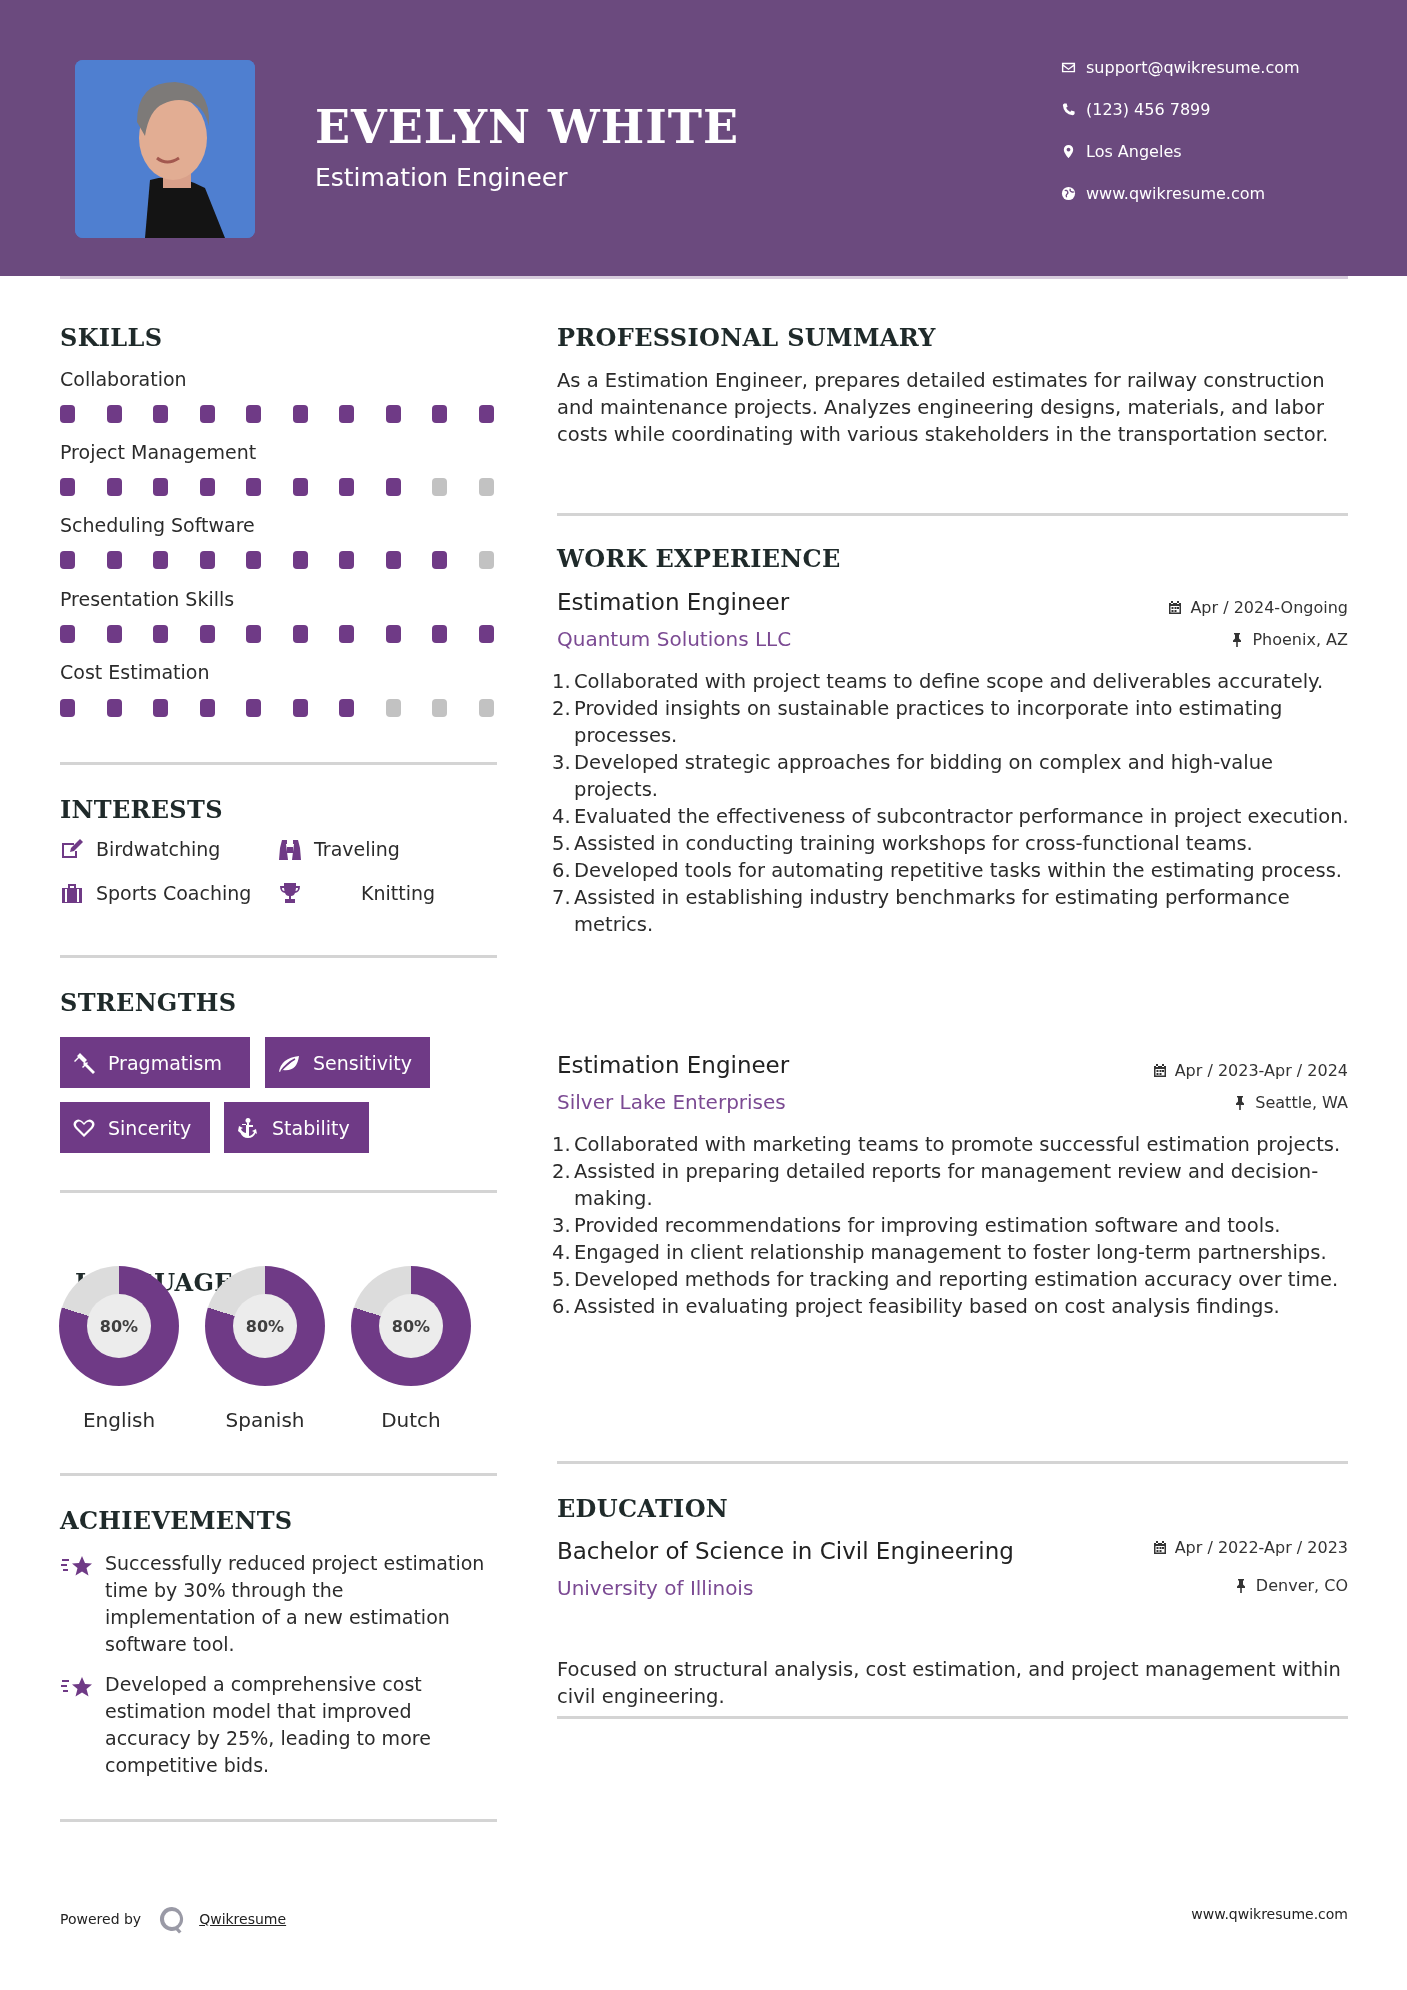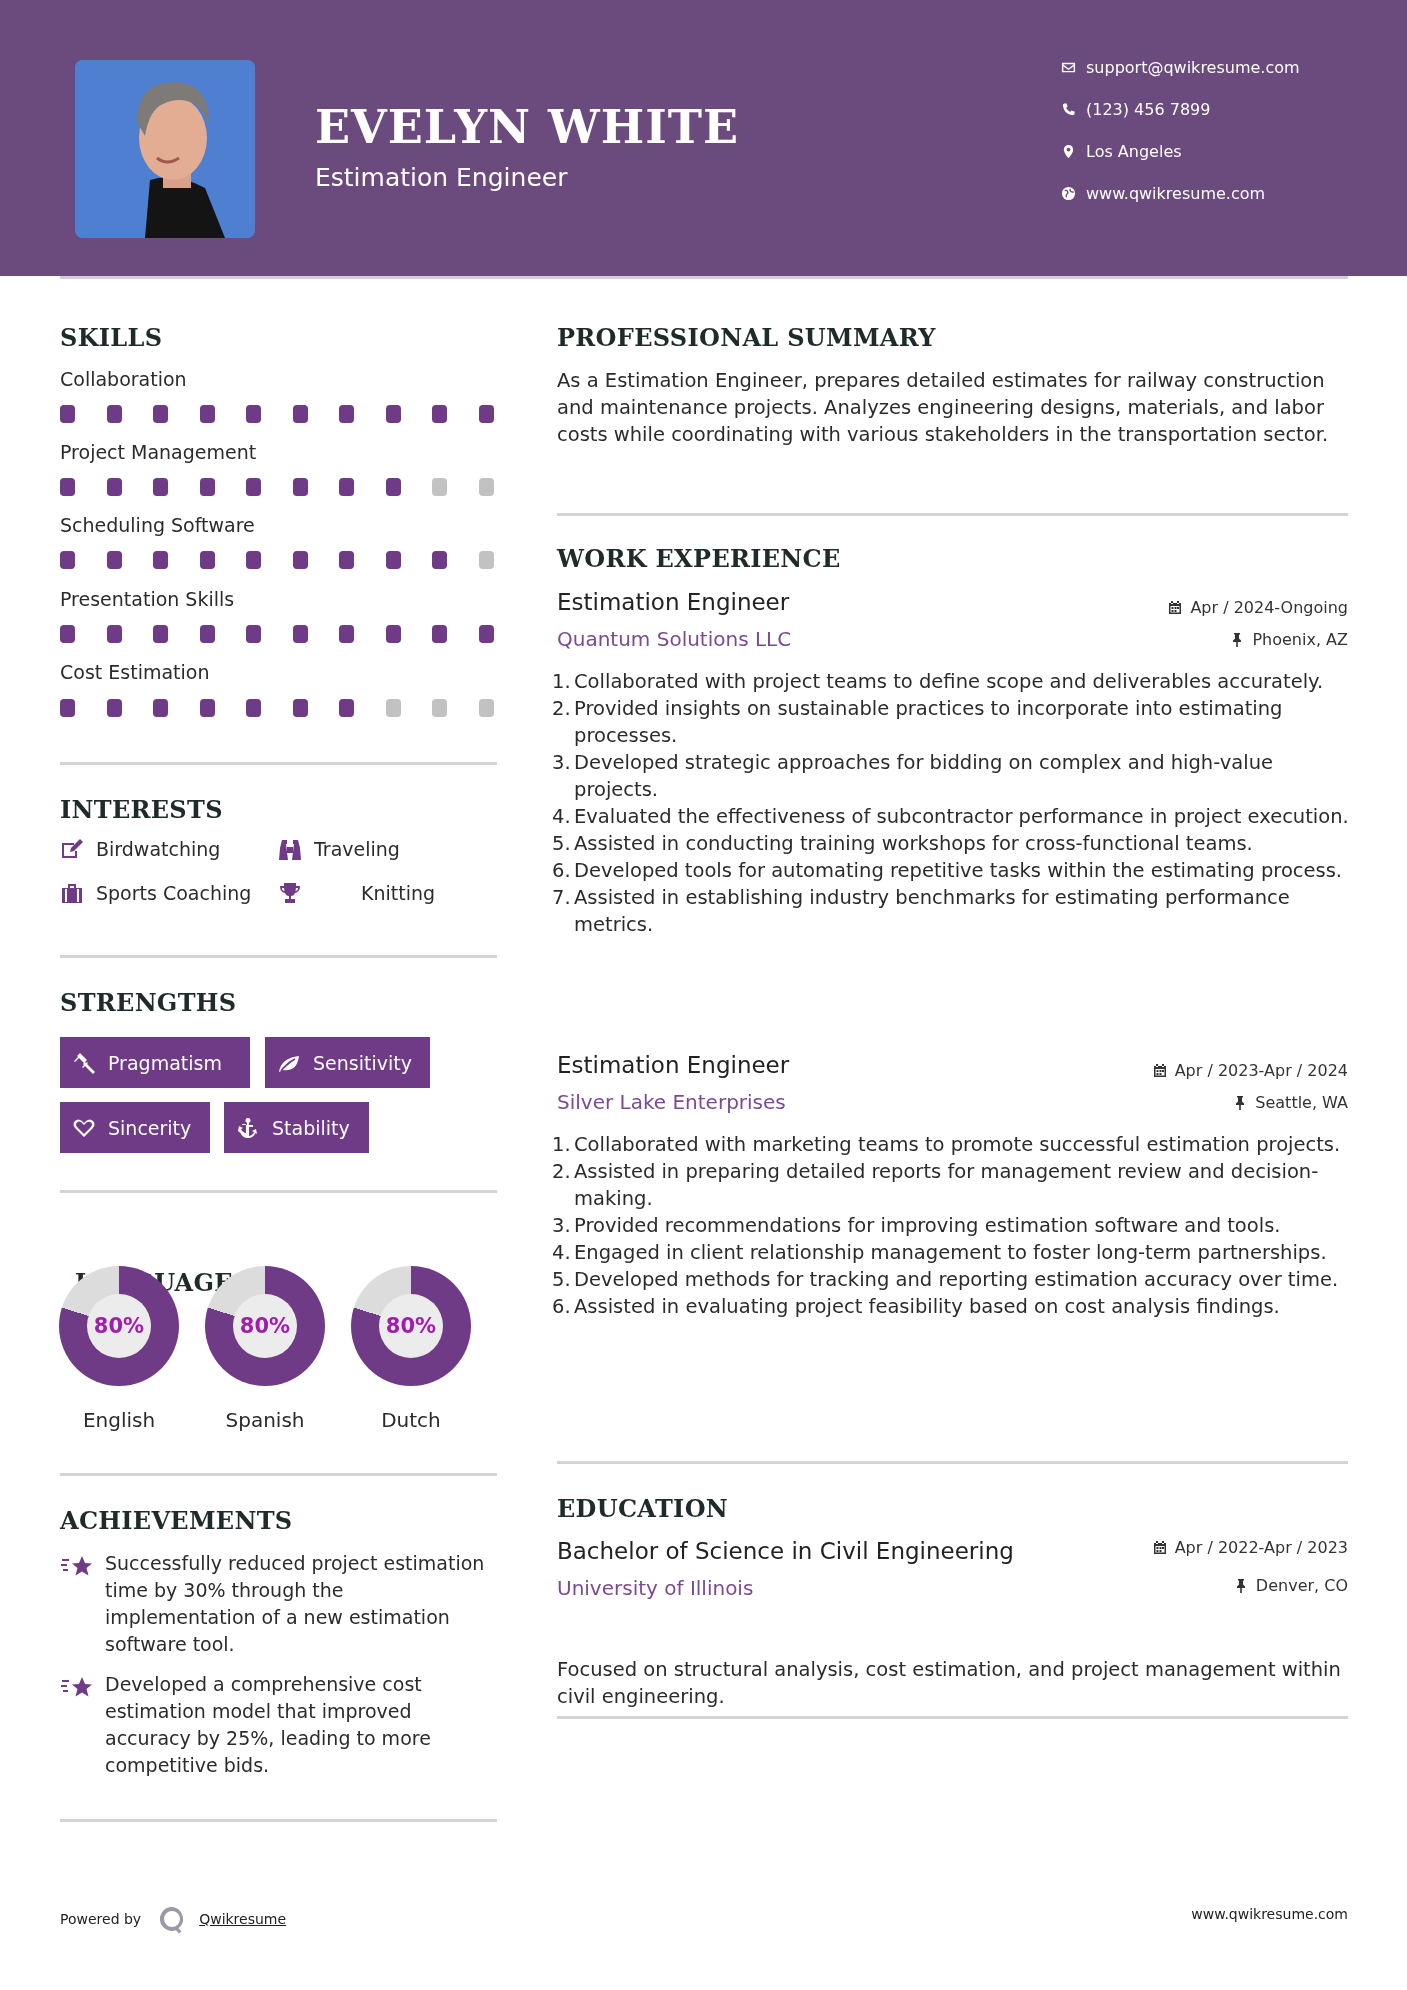--- a/index.html
+++ b/index.html
@@ -31,21 +31,21 @@
   .interest .ic { width: 36px; display: inline-flex; align-items: center; }
   .interest .ic svg { width: 24px; height: 22px; fill: #6f3a86; }
 
   
   .tag { position: absolute; height: 51px; background: #6f3a86; color: #ffffff; display: flex; align-items: center; padding: 0 12px; font-size: 19px; }
   .tag svg { width: 24px; height: 22px; fill: #ffffff; margin-right: 12px; }
 
   
   .lang { position: absolute; width: 120px; text-align: center; }
   .donut { width: 120px; height: 120px; border-radius: 50%; position: relative; }
-  .donut .inner { position: absolute; left: 28px; top: 28px; width: 64px; height: 64px; border-radius: 50%; background: #ececec; display: flex; align-items: center; justify-content: center; font-weight: bold; font-size: 21px; color: #a21caf; }
+  .donut .inner { position: absolute; left: 28px; top: 28px; width: 64px; height: 64px; border-radius: 50%; background: #ececec; display: flex; align-items: center; justify-content: center; font-weight: bold; font-size: 16px; color: #404040; }
   .lang-label { margin-top: 22px; font-size: 20px; color: #2b2b2b; }
 
   
   .ach { position: absolute; left: 60px; width: 440px; display: flex; }
   .ach .ic { width: 45px; flex: none; padding-top: 3px; }
   .ach .ic svg { width: 34px; height: 28px; }
   .ach .txt { font-size: 19px; line-height: 27px; color: #2b2b2b; }
 
   
   .para { position: absolute; left: 557px; width: 790px; font-size: 19.5px; line-height: 27px; color: #2b2b2b; }

